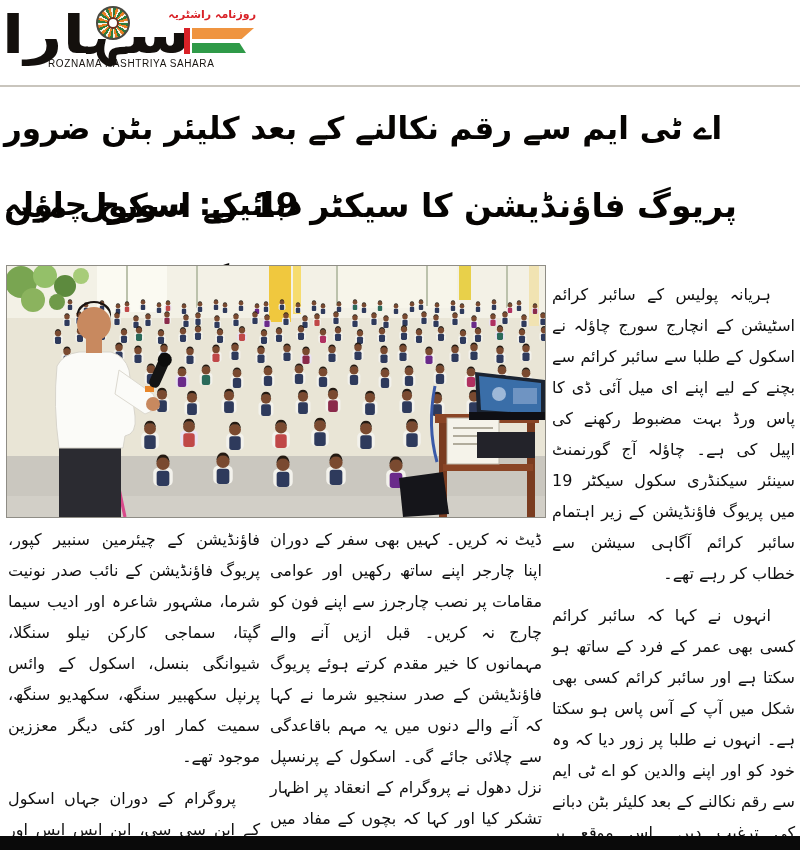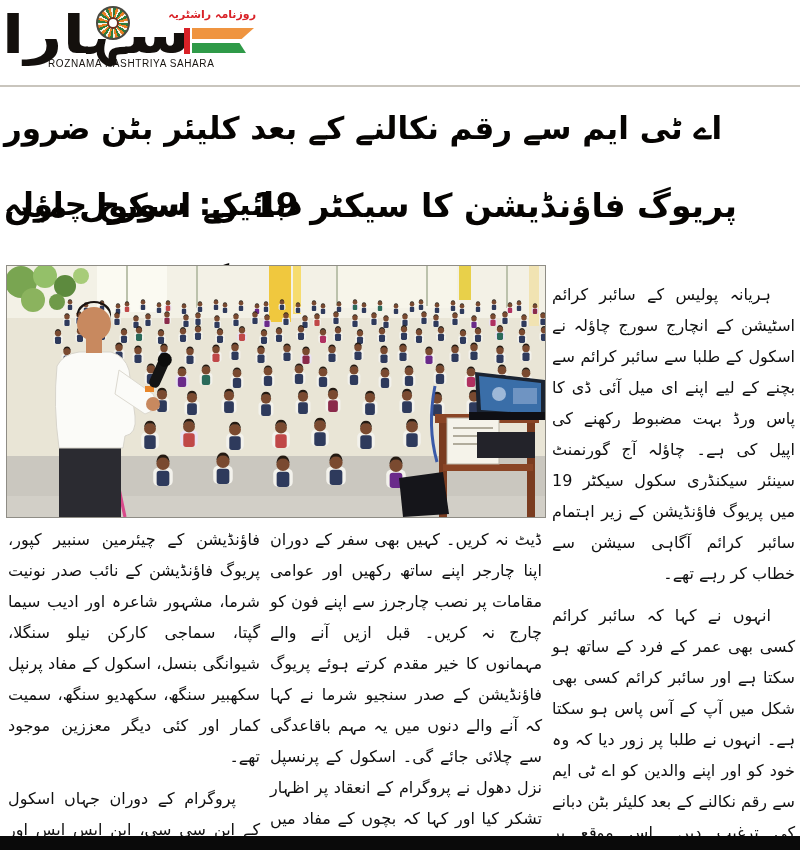--- a/index.html
+++ b/index.html
@@ -314,18 +314,18 @@
   <div class="col col-right urdu">
     <p class="indent">ہریانہ پولیس کے سائبر کرائم اسٹیشن کے انچارج سورج چاؤلہ نے اسکول کے طلبا سے سائبر کرائم سے بچنے کے لیے اپنے ای میل آئی ڈی کا پاس ورڈ بہت مضبوط رکھنے کی اپیل کی ہے۔ چاؤلہ آج گورنمنٹ سینئر سیکنڈری سکول سیکٹر 19 میں پریوگ فاؤنڈیشن کے زیر اہتمام سائبر کرائم آگاہی سیشن سے خطاب کر رہے تھے۔</p>
     <p class="indent">انہوں نے کہا کہ سائبر کرائم کسی بھی عمر کے فرد کے ساتھ ہو سکتا ہے اور سائبر کرائم کسی بھی شکل میں آپ کے آس پاس ہو سکتا ہے۔ انہوں نے طلبا پر زور دیا کہ وہ خود کو اور اپنے والدین کو اے ٹی ایم سے رقم نکالنے کے بعد کلیئر بٹن دبانے کی ترغیب دیں۔ اس موقع پر خصوصی طور پر پہنچے سائبر سیکورٹی ماہر اور سائبر پولیس کے بانی ترون ملہوترا نے اپنی پریزنٹیشن کے ذریعے بچوں کو آگاہ کیا کہ وہ جب بھی کسی ریسٹورنٹ میں جائیں تو مفت وائی فائی کے لالچ میں اپنے فون کو اپ</p>
   </div>
 
   <div class="col col-mid urdu">
     <p>ڈیٹ نہ کریں۔ کہیں بھی سفر کے دوران اپنا چارجر اپنے ساتھ رکھیں اور عوامی مقامات پر نصب چارجرز سے اپنے فون کو چارج نہ کریں۔ قبل ازیں آنے والے مہمانوں کا خیر مقدم کرتے ہوئے پریوگ فاؤنڈیشن کے صدر سنجیو شرما نے کہا کہ آنے والے دنوں میں یہ مہم باقاعدگی سے چلائی جائے گی۔ اسکول کے پرنسپل نزل دھول نے پروگرام کے انعقاد پر اظہار تشکر کیا اور کہا کہ بچوں کے مفاد میں اسکول میں وقتاً فوقتاً اس طرح کی تقریبات کا انعقاد کیا جاتا ہے۔ اس موقع پر لولی</p>
   </div>
 
   <div class="col col-left urdu">
-    <p>فاؤنڈیشن کے چیئرمین سنبیر کپور، پریوگ فاؤنڈیشن کے نائب صدر نونیت شرما، مشہور شاعرہ اور ادیب سیما گپتا، سماجی کارکن نیلو سنگلا، شیوانگی بنسل، اسکول کے مفاد پرنپل سکھبیر سنگھ، سکھدیو سنگھ، سمیت کمار اور کئی دیگر معززین موجود تھے۔</p>
+    <p>فاؤنڈیشن کے چیئرمین سنبیر کپور، پریوگ فاؤنڈیشن کے نائب صدر نونیت شرما، مشہور شاعرہ اور ادیب سیما گپتا، سماجی کارکن نیلو سنگلا، شیوانگی بنسل، اسکول کے وائس پرنپل سکھبیر سنگھ، سکھدیو سنگھ، سمیت کمار اور کئی دیگر معززین موجود تھے۔</p>
     <p class="indent">پروگرام کے دوران جہاں اسکول کے این سی سی، این ایس ایس اور ریڈ کراس یونٹس نے تعاون کیا، وہیں سائبر کرائم اے ایس آئی ستیش کمار، پروبندر کور، اے ایچ ٹی یو اے ایس آئی راجیش کمار، کانسٹیبل انوج کمار کو بھی اعزاز سے نوازا گیا۔</p>
   </div>
 
   <div class="bottom-bar"></div>
 </div>
 
 </body></html>

